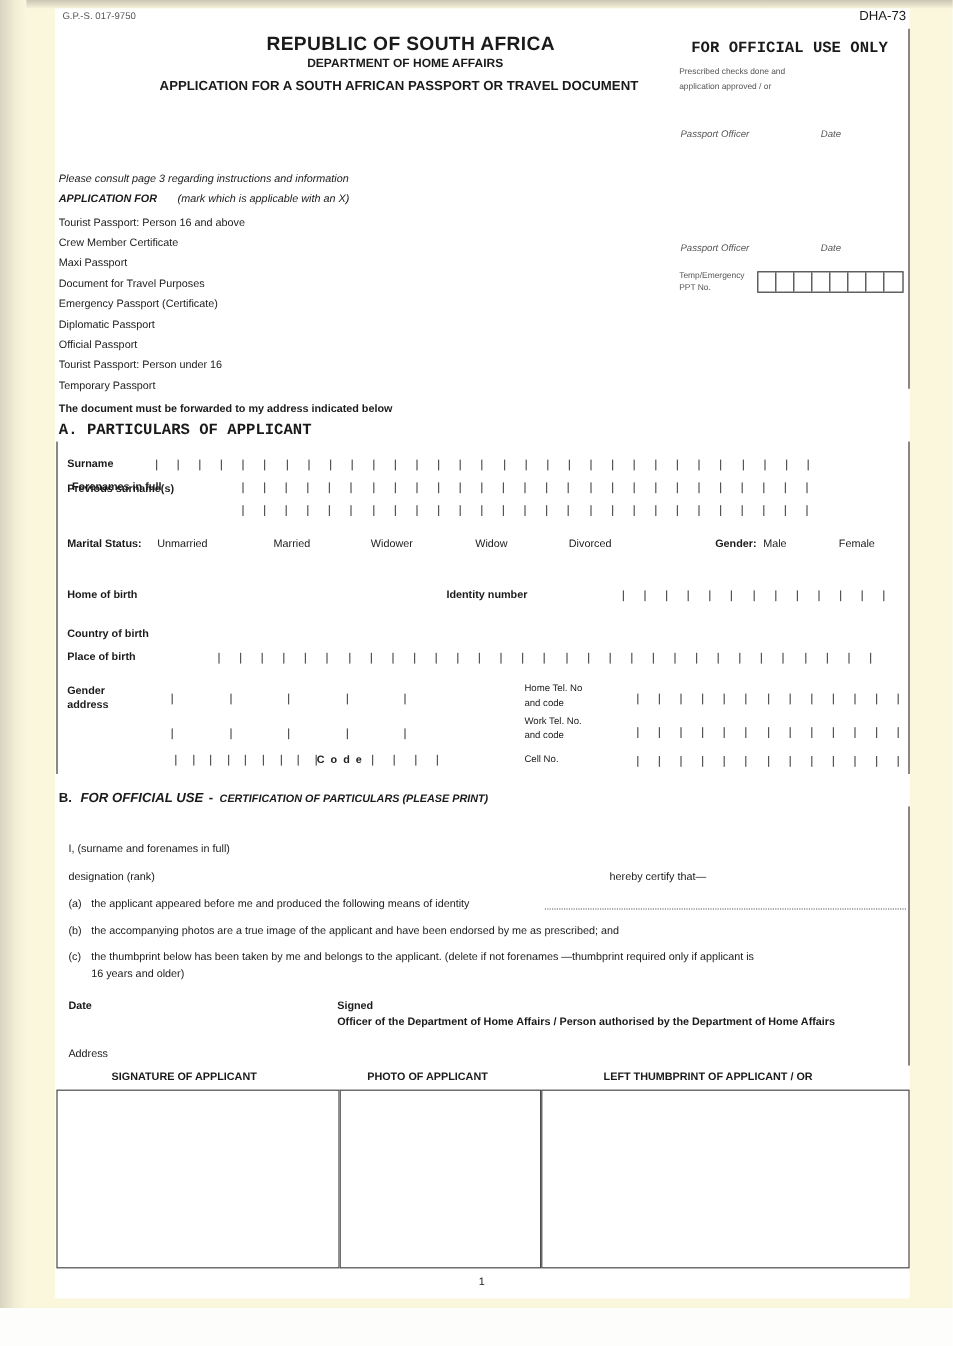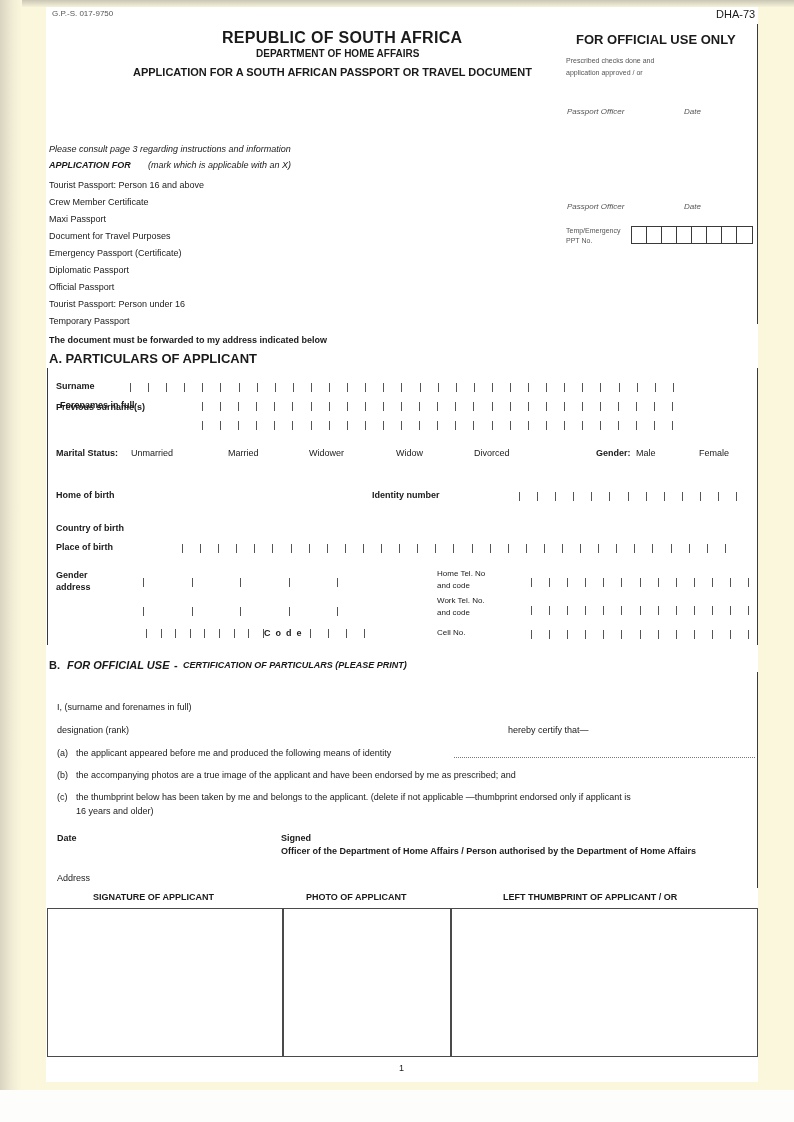--- a/index.html
+++ b/index.html
@@ -39,21 +39,21 @@
   
   .t { position:absolute; white-space:nowrap; line-height:1.1; }
   .b { font-weight:bold; }
   .i { font-style:italic; }
 
   .f7  { font-size:7px; }
   .f8  { font-size:8px; }
   .f9  { font-size:9px; }
   .f10 { font-size:10px; }
   .f11 { font-size:11px; }
-  .f13 { font-size:13px; }
+  .f13 { font-size:13px;font-family:Liberation Mono, monospace; }
   .f16 { font-size:16px; }
 
   .gray { color:#555; }
 
   
   .vline { position:absolute; width:1px; background:#3a3a3a; }
 
   
   .comb { position:absolute; height:9px; display:flex; }
   .comb i { display:block; width:1px; height:9px; background:#555; font-style:normal; }
@@ -399,21 +399,21 @@
 <div class="t f9" style="left:508px; top:726px;">hereby certify that—</div>
 
 <div class="t f9" style="left:57px; top:749px;">(a)</div>
 <div class="t f9" style="left:76px; top:749px;">the applicant appeared before me and produced the following means of identity</div>
 <div class="dotline" style="left:454px; top:757px; width:301px;"></div>
 
 <div class="t f9" style="left:57px; top:771px;">(b)</div>
 <div class="t f9" style="left:76px; top:771px;">the accompanying photos are a true image of the applicant and have been endorsed by me as prescribed; and</div>
 
 <div class="t f9" style="left:57px; top:793px;">(c)</div>
-<div class="t f9" style="left:76px; top:793px;">the thumbprint below has been taken by me and belongs to the applicant. (delete if not applicable —thumbprint endorsed only if applicant is</div>
+<div class="t f9" style="left:76px; top:793px;">the thumbprint below has been taken by me and belongs to the applicant. (delete if not forenames —thumbprint required only if applicant is</div>
 <div class="t f9" style="left:76px; top:807px;">16 years and older)</div>
 
 <div class="t f9 b" style="left:57px; top:834px;">Date</div>
 <div class="t f9 b" style="left:281px; top:834px;">Signed</div>
 <div class="t f9 b" style="left:281px; top:847px;">Officer of the Department of Home Affairs / Person authorised by the Department of Home Affairs</div>
 
 <div class="t f9" style="left:57px; top:874px;">Address</div>
 
 <div class="t f9 b" style="left:93px; top:893px;">SIGNATURE OF APPLICANT</div>
 <div class="t f9 b" style="left:306px; top:893px;">PHOTO OF APPLICANT</div>

